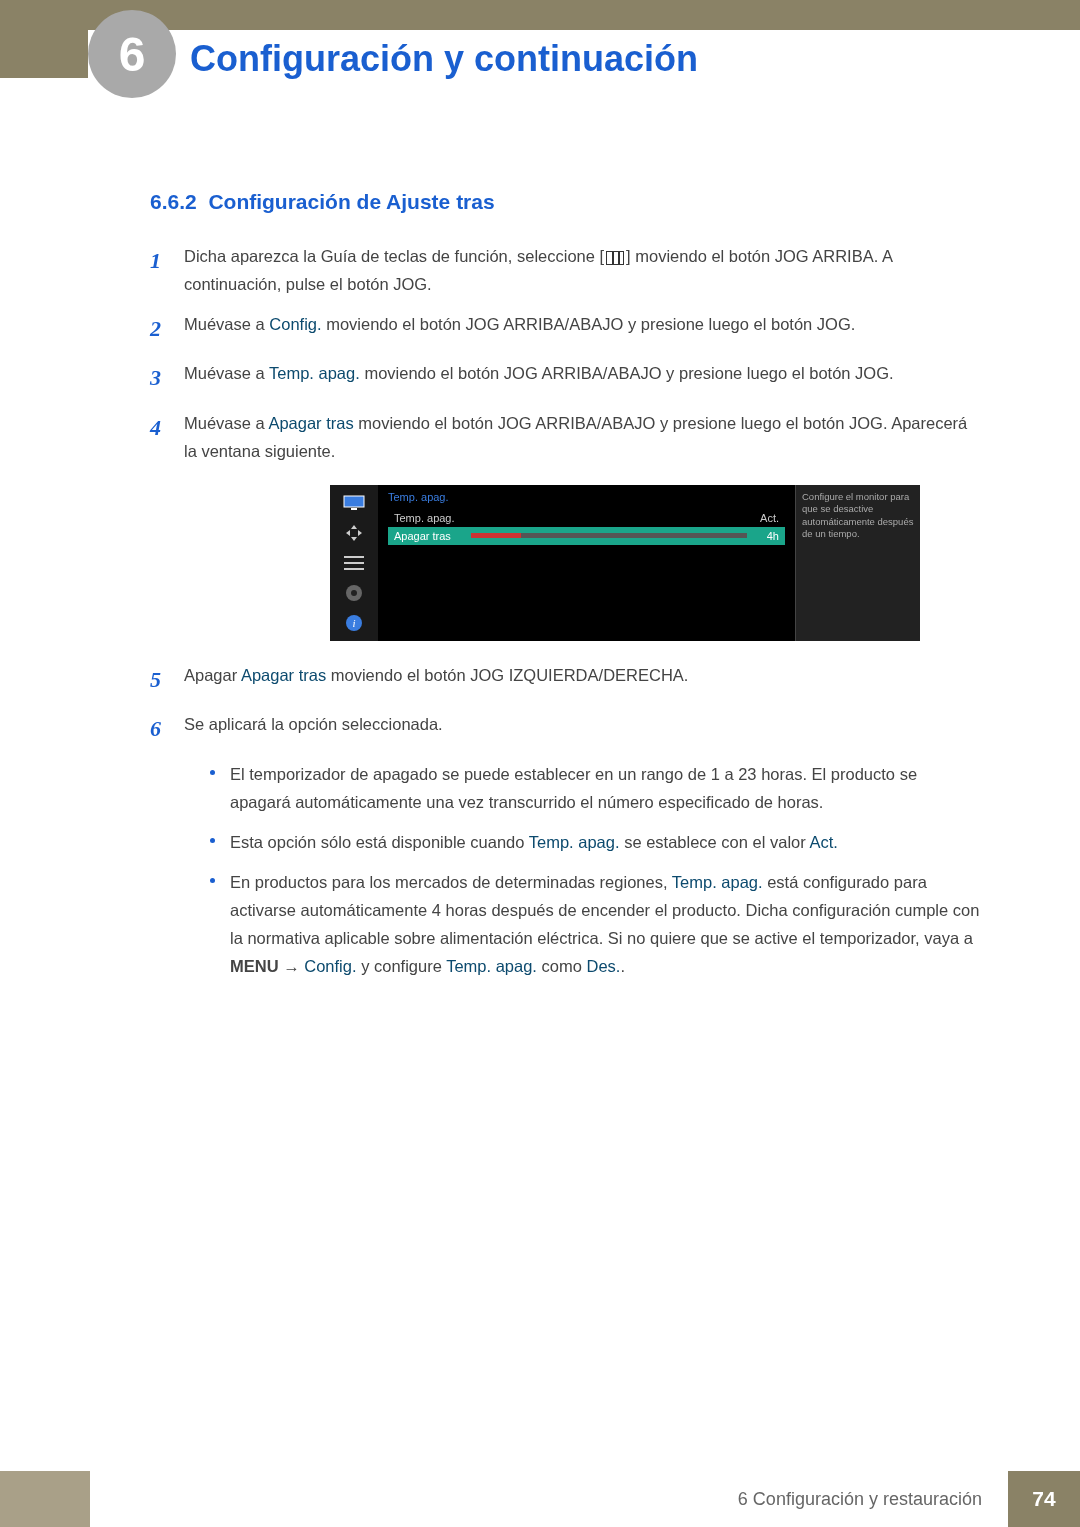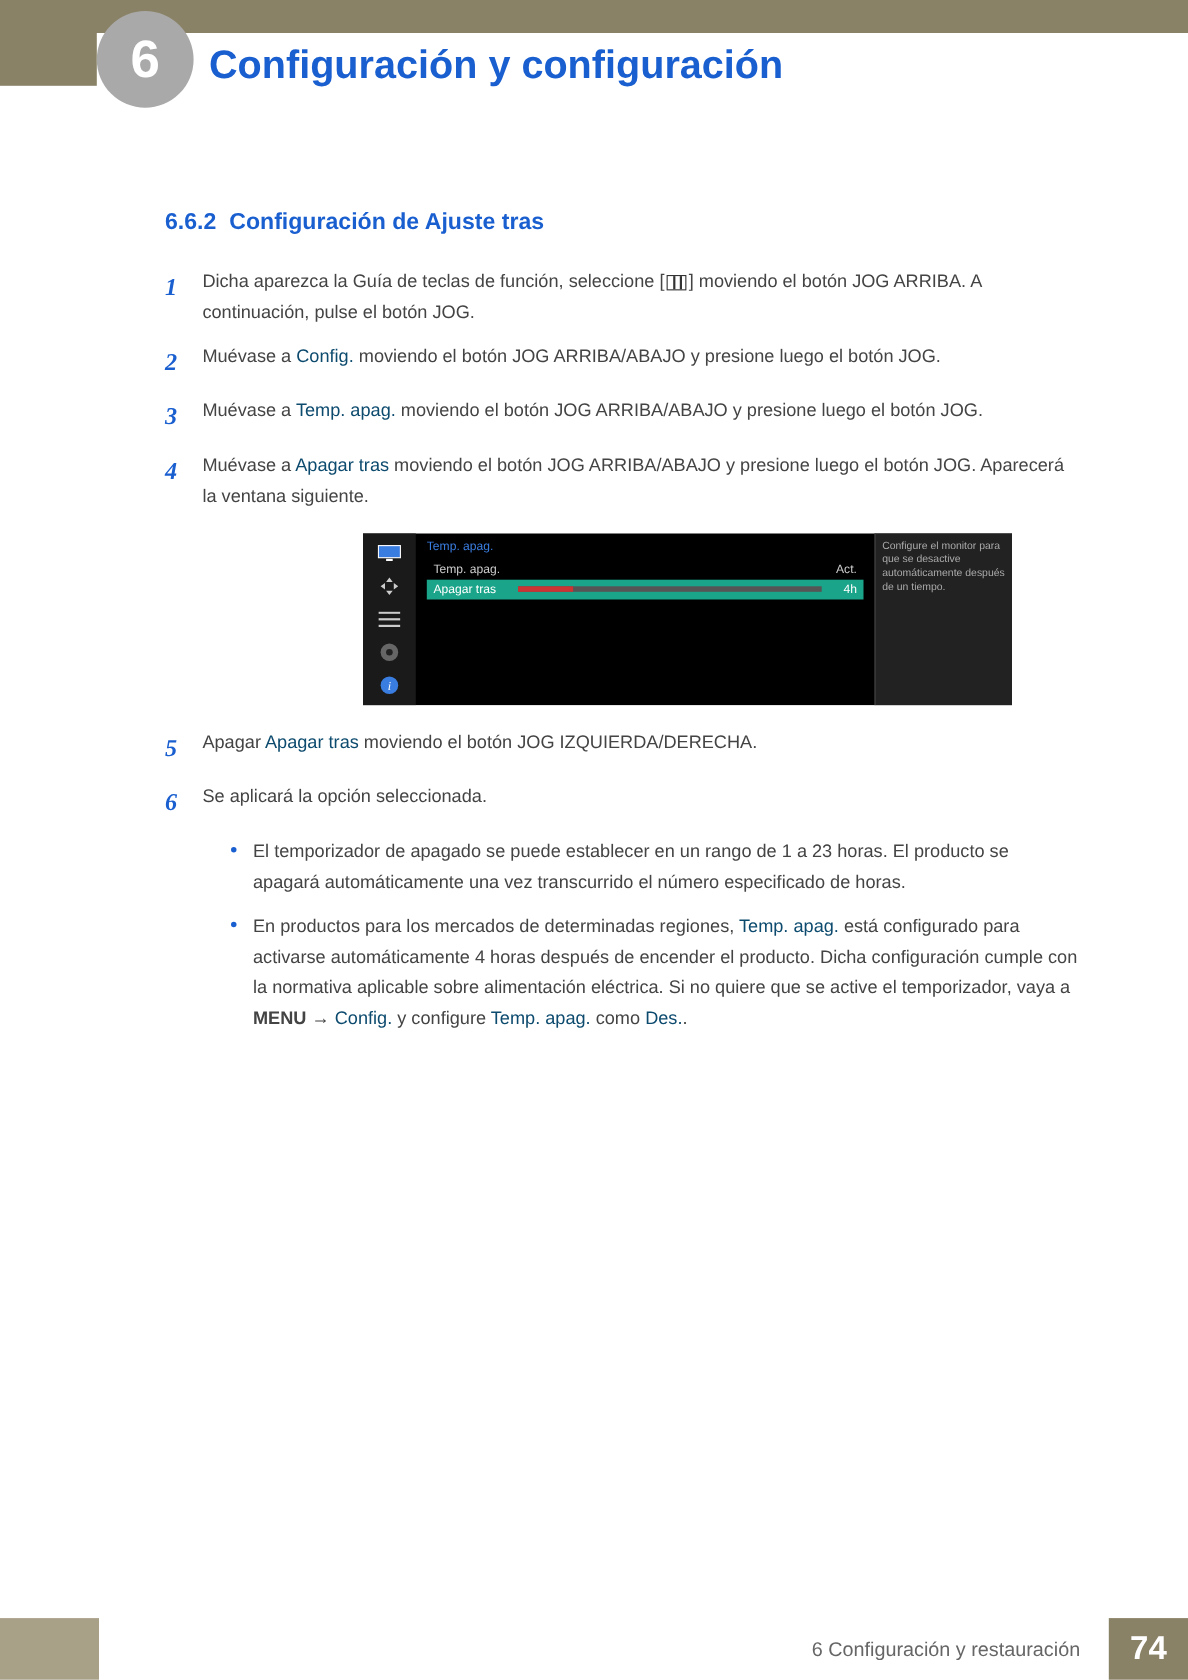--- a/index.html
+++ b/index.html
@@ -224,37 +224,37 @@
     display: flex;
     align-items: center;
     justify-content: flex-end;
     padding-right: 26px;
     color: #666;
     font-size: 18px;
   }
   .footer-page {
     background: #8a8266;
     color: #fff;
-    font-size: 30px;
+    font-size: 21px;
     font-weight: bold;
     width: 72px;
     display: flex;
     align-items: center;
     justify-content: center;
   }
 </style>
 </head>
 <body>
 
 <div class="header-bar"></div>
 <div class="white-cover"></div>
 <div class="chapter-circle">
   <span>6</span>
 </div>
-<div class="chapter-title">Configuración y configuración</div>
+<div class="chapter-title">Configuración y continuación</div>
 
 <div class="content">
 
   <div class="section-heading">
     <span>6.6.2</span>&nbsp;&nbsp;<span>Configuración de Ajuste tras</span>
   </div>
 
   <ol class="step-list">
 
     <li class="step-item">
@@ -347,20 +347,23 @@
       <span class="step-num">6</span>
       <span class="step-text">Se aplicará la opción seleccionada.</span>
     </li>
   </ol>
 
   <ul class="bullet-list">
     <li class="bullet-item">
       <span>El temporizador de apagado se puede establecer en un rango de 1 a 23 horas. El producto se apagará automáticamente una vez transcurrido el número especificado de horas.</span>
     </li>
     <li class="bullet-item">
+      <span>Esta opción sólo está disponible cuando </span><span class="emph-orange">Temp. apag.</span><span> se establece con el valor </span><span class="emph-orange">Act.</span>
+    </li>
+    <li class="bullet-item">
       <span>En productos para los mercados de determinadas regiones, </span><span class="emph-orange">Temp. apag.</span><span> está configurado para activarse automáticamente 4 horas después de encender el producto. Dicha configuración cumple con la normativa aplicable sobre alimentación eléctrica. Si no quiere que se active el temporizador, vaya a </span><span class="emph-bold">MENU</span><span class="arrow"> → </span><span class="emph-orange">Config.</span><span> y configure </span><span class="emph-orange">Temp. apag.</span><span> como </span><span class="emph-orange">Des.</span><span>.</span>
     </li>
   </ul>
 
 </div>
 
 <div class="footer">
   <div class="footer-left-bar"></div>
   <div class="footer-mid">6 Configuración y restauración</div>
   <div class="footer-page">74</div>

